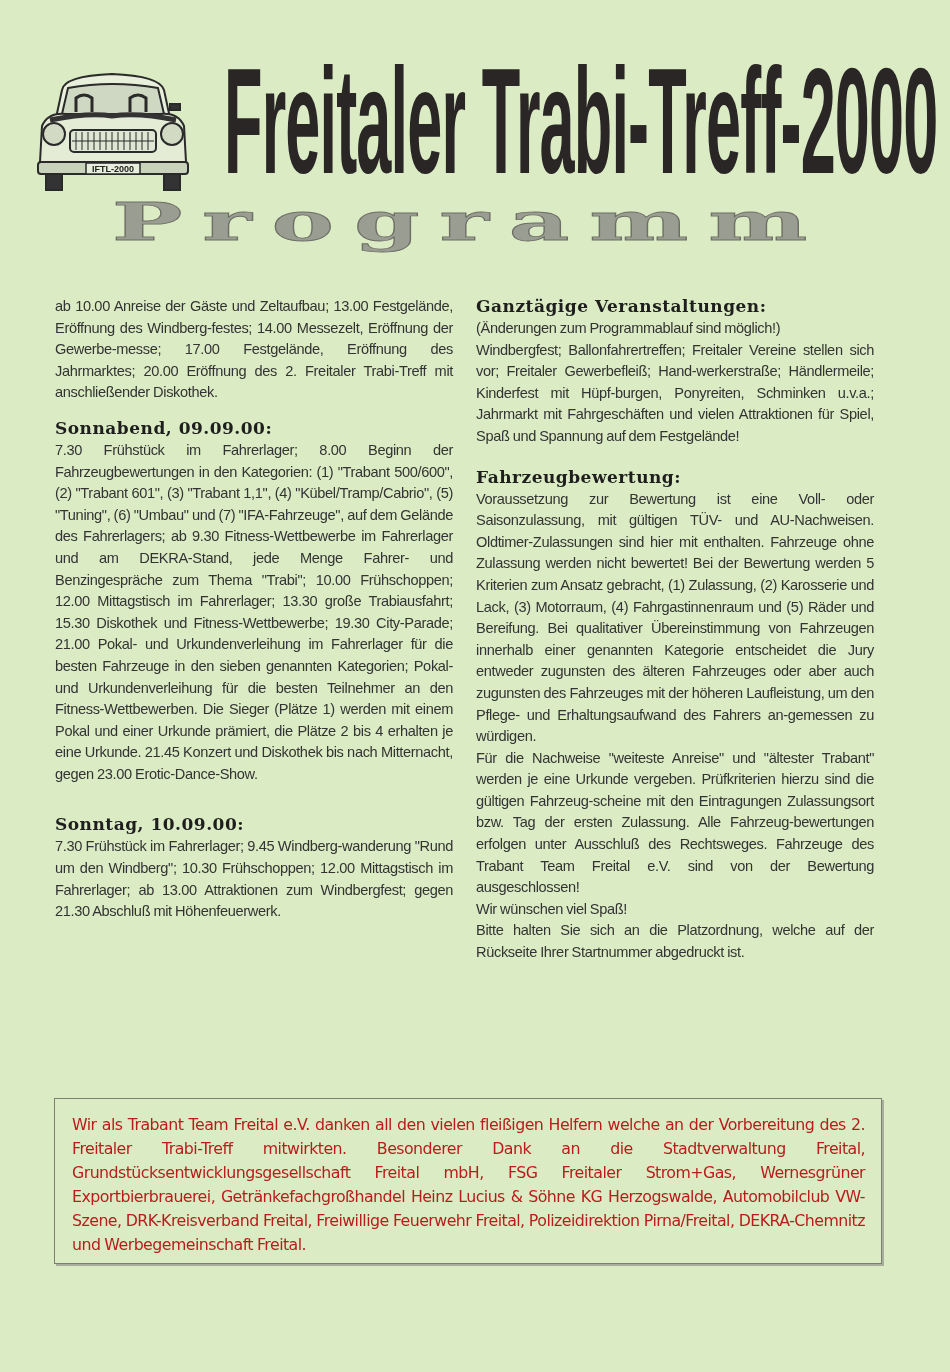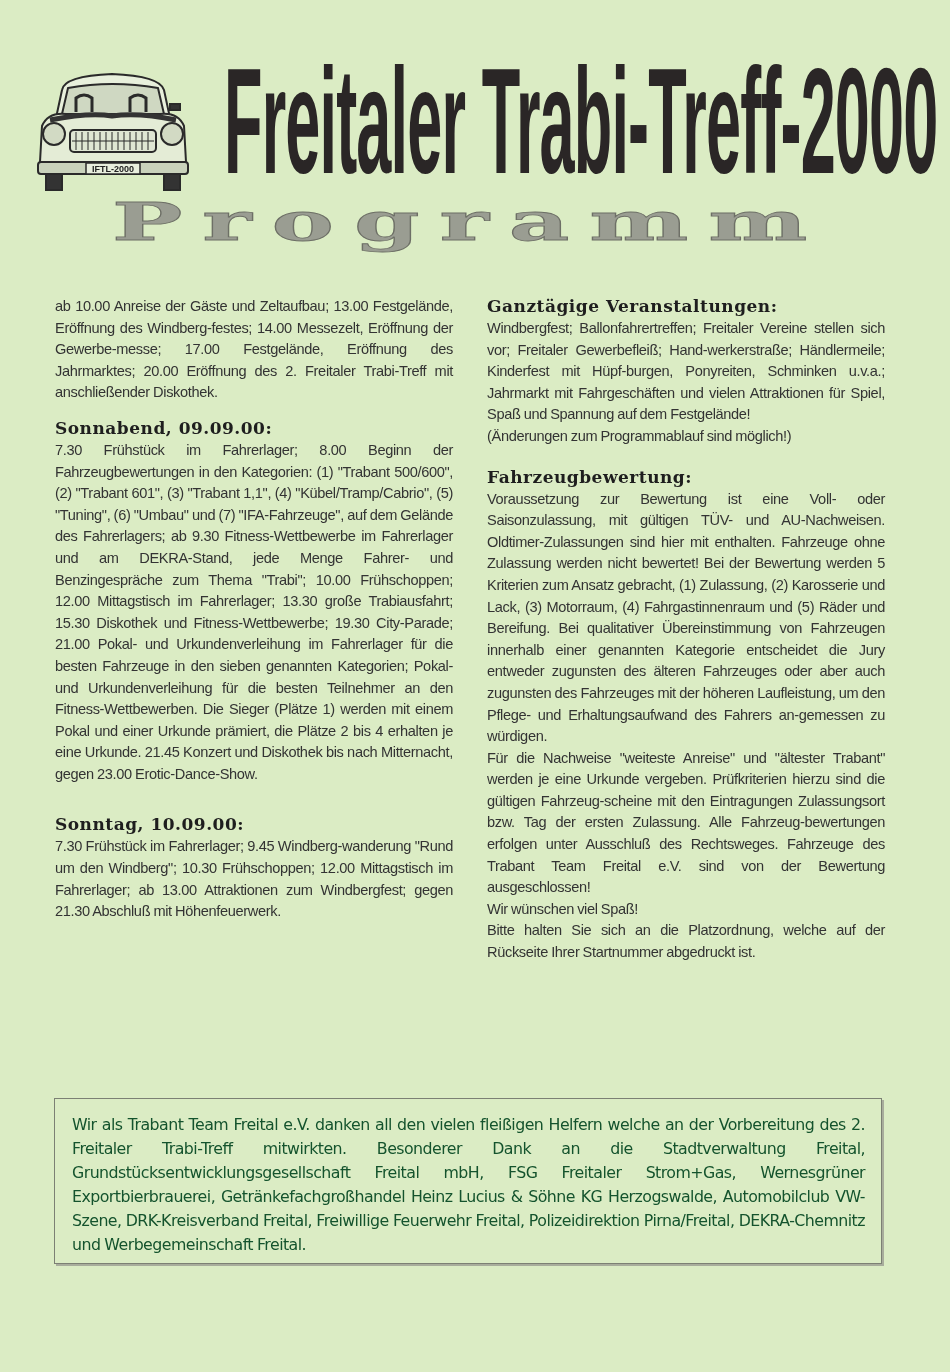--- a/index.html
+++ b/index.html
@@ -27,21 +27,21 @@
     font-family: "DejaVu Serif", serif; font-weight: bold;
     font-size: 66px; line-height: 66px; color: #9a9d92;
     letter-spacing: 14px; white-space: nowrap;
     transform-origin: 0 0; transform: scaleX(1.42) scaleY(0.78);
     -webkit-text-stroke: 1px #6d6f66;
   }
 
   
   .col { position: absolute; top: 296px; }
   .col-left { left: 55px; width: 398px; }
-  .col-right { left: 487px; width: 398px; }
+  .col-right { left: 476px; width: 398px; }
   .section { margin-bottom: 14px; }
   .section h2 {
     margin: 0 0 2px 0;
     font-family: "DejaVu Serif", serif; font-weight: 900;
     font-size: 17px; line-height: 20px; color: #1e1e1e;
     letter-spacing: 0.5px;
   }
   .section p {
     margin: 0;
     font-family: Liberation Sans, sans-serif;
@@ -56,21 +56,21 @@
   .thanks {
     position: absolute; left: 54px; top: 1098px; width: 828px; height: 166px;
     border: 1px solid #7c8074;
     box-shadow: 2px 2px 0 #a8ad9c;
     box-sizing: border-box;
     padding: 14px 16px 0 17px;
   }
   .thanks p {
     margin: 0;
     font-family: "DejaVu Sans", sans-serif;
-    font-size: 15.8px; line-height: 24px; color: #14532d;
+    font-size: 15.8px; line-height: 24px; color: #b91c1c;
     text-align: justify; letter-spacing: -0.55px; word-spacing: -0.5px;
   }
 </style>
 </head>
 <body>
 
 <div class="page">
 
   <svg class="car" viewBox="0 0 165 128">
     <g fill="none" stroke="#2a2a2a" stroke-width="2">
@@ -129,22 +129,22 @@
     </div>
     <div class="section" style="margin-top:29px">
       <h2>Sonntag, 10.09.00:</h2>
       <p>7.30 Frühstück im Fahrerlager; 9.45 Windberg-wanderung "Rund um den Windberg"; 10.30 Frühschoppen; 12.00 Mittagstisch im Fahrerlager; ab 13.00 Attraktionen zum Windbergfest; gegen 21.30 Abschluß mit Höhenfeuerwerk.</p>
     </div>
   </div>
 
   <div class="col col-right">
     <div class="section">
       <h2>Ganztägige Veranstaltungen:</h2>
+      <p>(Änderungen zum Programmablauf sind möglich!)</p>
       <p>Windbergfest; Ballonfahrertreffen; Freitaler Vereine stellen sich vor; Freitaler Gewerbefleiß; Hand-werkerstraße; Händlermeile; Kinderfest mit Hüpf-burgen, Ponyreiten, Schminken u.v.a.; Jahrmarkt mit Fahrgeschäften und vielen Attraktionen für Spiel, Spaß und Spannung auf dem Festgelände!</p>
-      <p>(Änderungen zum Programmablauf sind möglich!)</p>
     </div>
     <div class="section" style="margin-top:19px">
       <h2>Fahrzeugbewertung:</h2>
       <p>Voraussetzung zur Bewertung ist eine Voll- oder Saisonzulassung, mit gültigen TÜV- und AU-Nachweisen. Oldtimer-Zulassungen sind hier mit enthalten. Fahrzeuge ohne Zulassung werden nicht bewertet! Bei der Bewertung werden 5 Kriterien zum Ansatz gebracht, (1) Zulassung, (2) Karosserie und Lack, (3) Motorraum, (4) Fahrgastinnenraum und (5) Räder und Bereifung. Bei qualitativer Übereinstimmung von Fahrzeugen innerhalb einer genannten Kategorie entscheidet die Jury entweder zugunsten des älteren Fahrzeuges oder aber auch zugunsten des Fahrzeuges mit der höheren Laufleistung, um den Pflege- und Erhaltungsaufwand des Fahrers an-gemessen zu würdigen.</p>
       <p>Für die Nachweise "weiteste Anreise" und "ältester Trabant" werden je eine Urkunde vergeben. Prüfkriterien hierzu sind die gültigen Fahrzeug-scheine mit den Eintragungen Zulassungsort bzw. Tag der ersten Zulassung. Alle Fahrzeug-bewertungen erfolgen unter Ausschluß des Rechtsweges. Fahrzeuge des Trabant Team Freital e.V. sind von der Bewertung ausgeschlossen!</p>
       <p>Wir wünschen viel Spaß!</p>
       <p>Bitte halten Sie sich an die Platzordnung, welche auf der Rückseite Ihrer Startnummer abgedruckt ist.</p>
     </div>
   </div>
 

